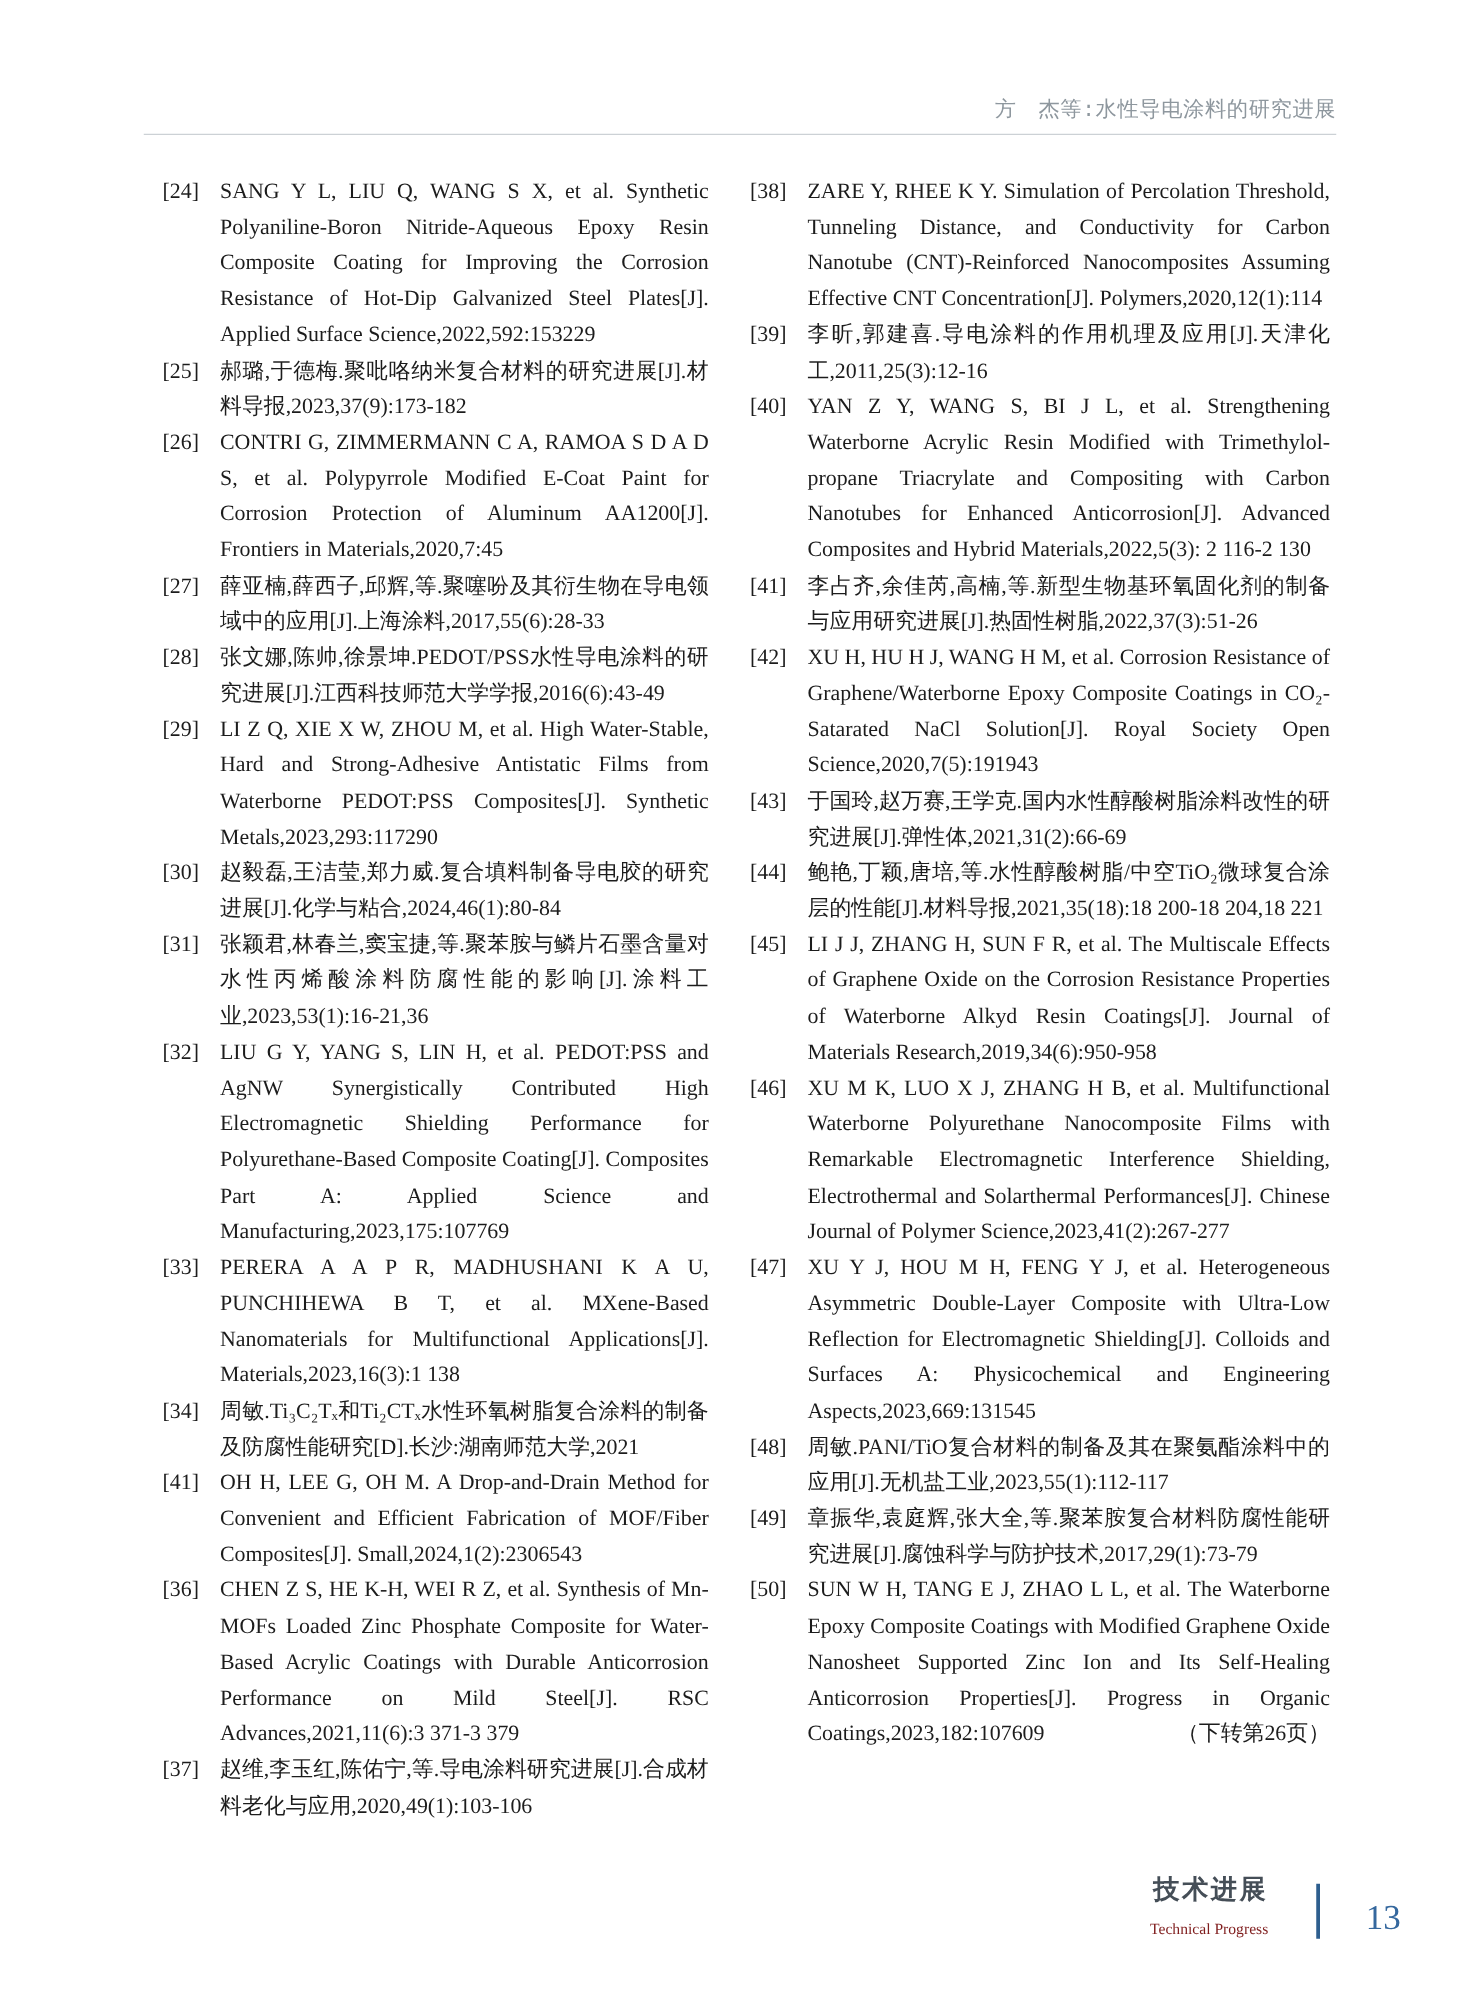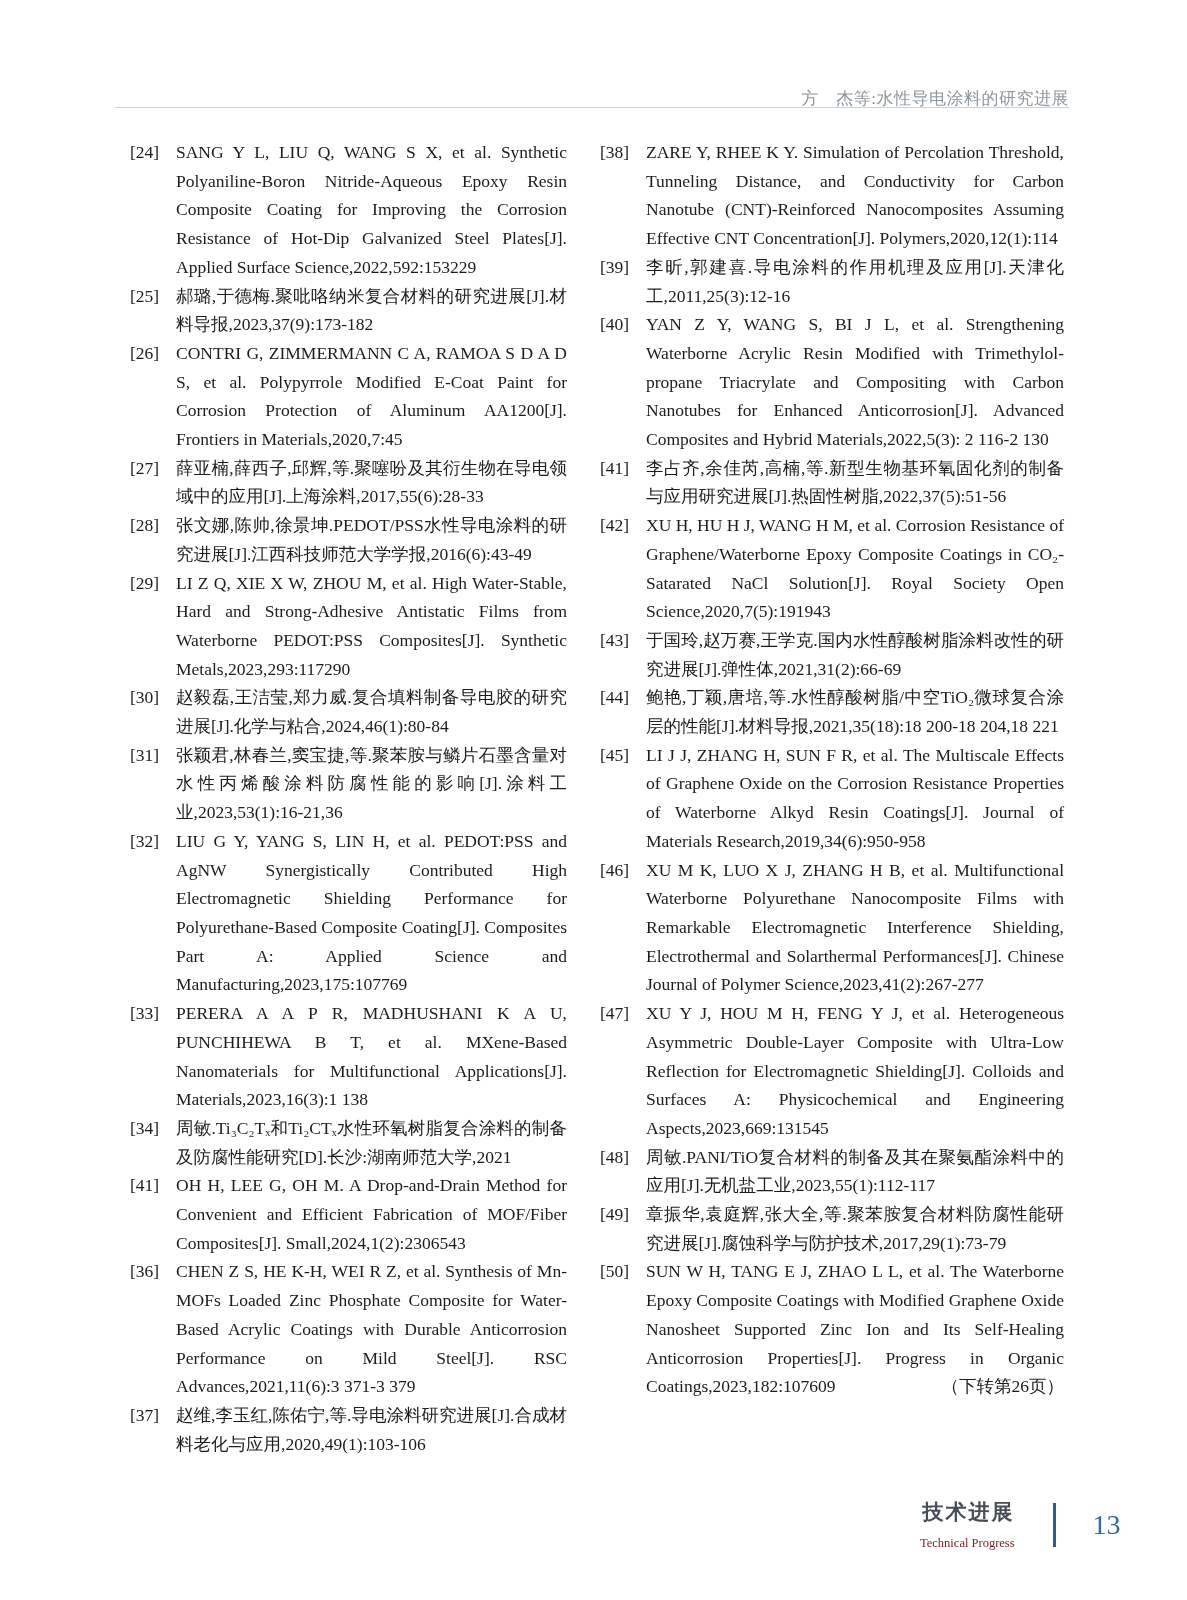--- a/index.html
+++ b/index.html
@@ -8,25 +8,25 @@
     position: relative;
     width: 1187px;
     height: 1600px;
     background: #ffffff;
     overflow: hidden;
     font-family: "Liberation Serif", "DejaVu Serif", serif;
     color: #1c1c1c;
   }
   .running-head {
     position: absolute;
-    top: 87px;
+    top: 76px;
     left: 115px;
     right: 118px;
     text-align: right;
-    font-family: Liberation Serif, serif;
+    font-family: Liberation Mono, monospace;
     font-size: 17px;
     letter-spacing: 0.5px;
     color: #8e979e;
   }
   .head-rule {
     position: absolute;
     top: 107px;
     left: 115px;
     right: 118px;
     border: none;
@@ -53,21 +53,21 @@
     position: absolute;
     left: 0;
     top: 0;
   }
   .cont-note { float: right; margin-left: 36px; }
   .footer {
     position: absolute;
     top: 1500px;
     left: 920px;
     display: flex;
-    align-items: center;
+    align-items: flex-end;
     gap: 28px;
   }
   .footer-labels {
     text-align: right;
     line-height: 1.1;
   }
   .footer-cn {
     font-family: "Liberation Sans", "DejaVu Sans", sans-serif;
     font-weight: bold;
     font-size: 21px;
@@ -201,21 +201,21 @@
     </div>
 
     <div class="ref-item">
       <span class="ref-num">[40]</span>
       <span class="ref-text">YAN Z Y, WANG S, BI J L, et al. Strengthening Waterborne Acrylic Resin Modified with Trimethylol-propane Triacrylate and Compositing with Carbon Nanotubes for Enhanced Anticorrosion[J]. Advanced Composites and Hybrid Materials,2022,5(3): 2 116-2 130</span>
       
     </div>
 
     <div class="ref-item">
       <span class="ref-num">[41]</span>
-      <span class="ref-text">李占齐,余佳芮,高楠,等.新型生物基环氧固化剂的制备与应用研究进展[J].热固性树脂,2022,37(5):51-56</span>
+      <span class="ref-text">李占齐,余佳芮,高楠,等.新型生物基环氧固化剂的制备与应用研究进展[J].热固性树脂,2022,37(3):51-26</span>
       
     </div>
 
     <div class="ref-item">
       <span class="ref-num">[42]</span>
       <span class="ref-text">XU H, HU H J, WANG H M, et al. Corrosion Resistance of Graphene/Waterborne Epoxy Composite Coatings in CO₂-Satarated NaCl Solution[J]. Royal Society Open Science,2020,7(5):191943</span>
       
     </div>
 
     <div class="ref-item">

